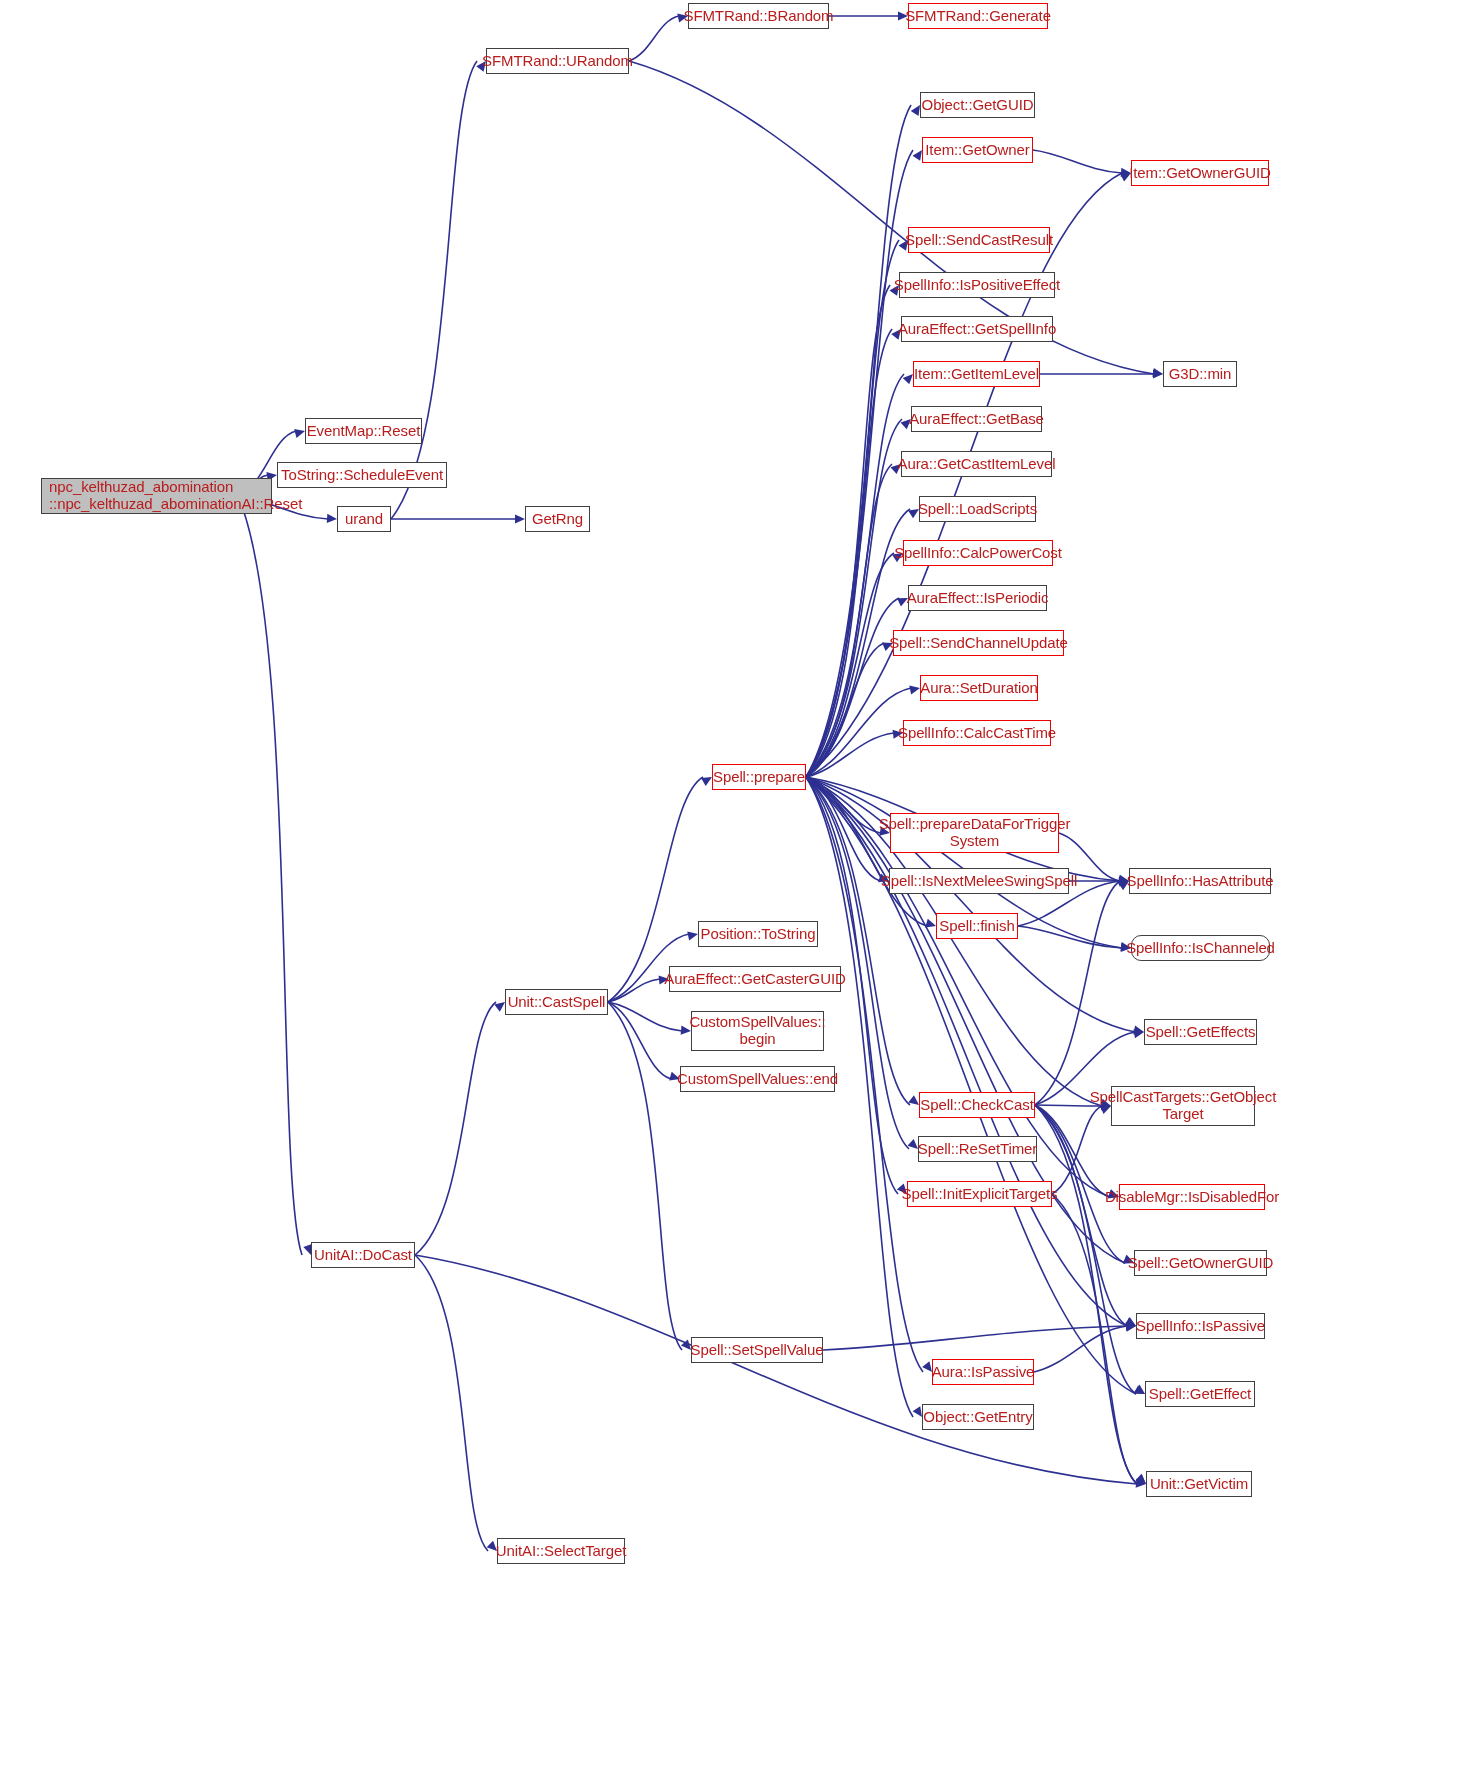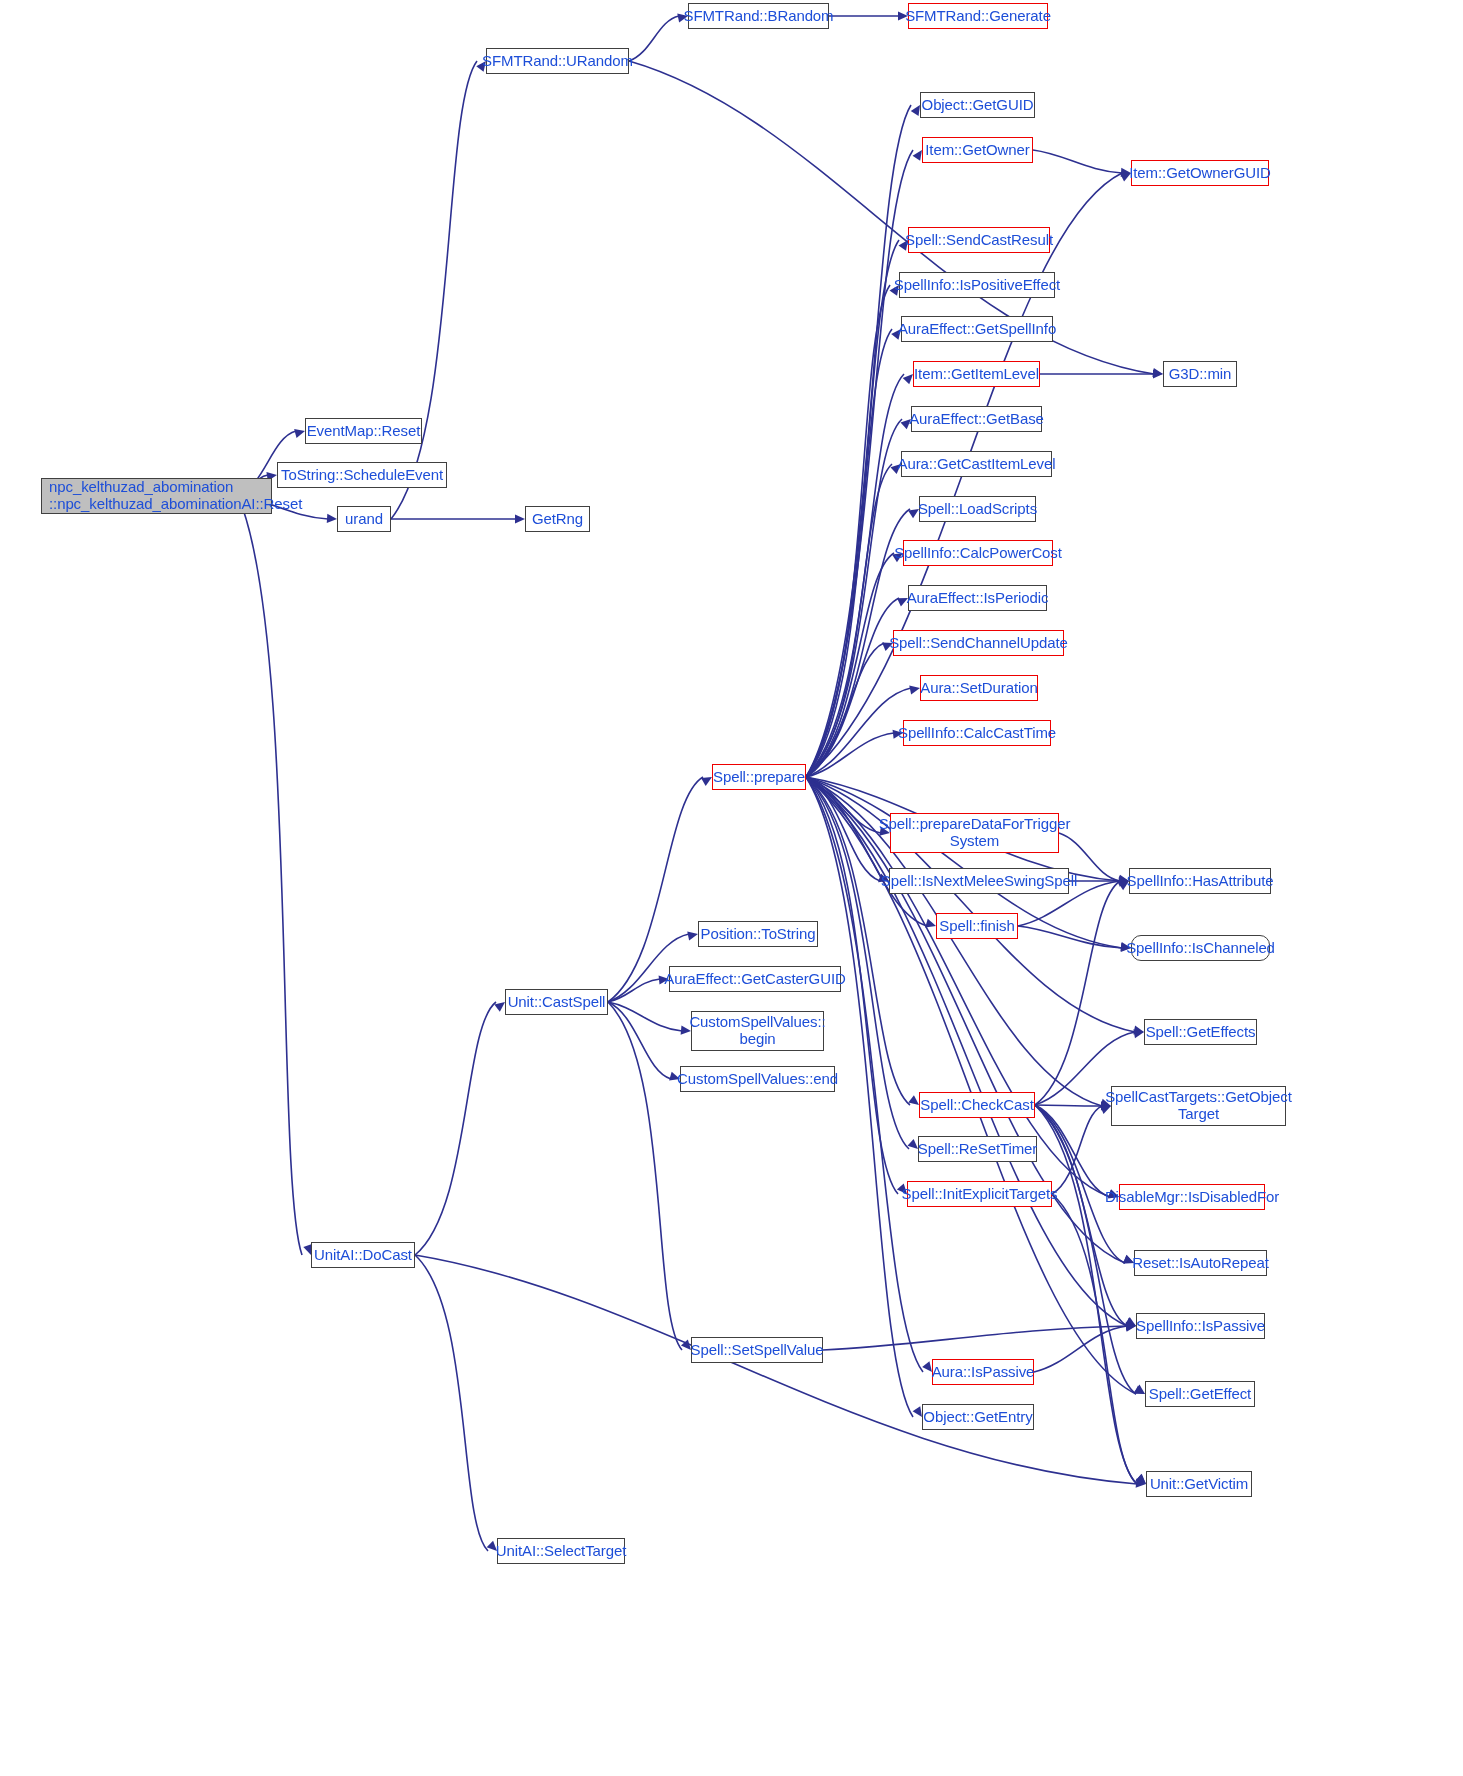--- a/index.html
+++ b/index.html
@@ -36,21 +36,21 @@
     position: absolute;
     box-sizing: border-box;
     background: #ffffff;
     border: 1.3px solid #404040;
     display: flex;
     align-items: center;
     justify-content: center;
     text-align: center;
     font-size: 15px;
     line-height: 1.12;
-    color: #1d4ed8;
+    color: #b91c1c;
     white-space: pre-line;
     padding: 0 4px;
     letter-spacing: -0.1px;
   }
   .node.red {
     border-color: #ee0000;
   }
   .node.root {
     background: #bfbfbf;
     border-color: #404040;
@@ -230,27 +230,27 @@
       <div class="node" style="left: 1129px; top: 868px; width: 142px; height: 26px;">SpellInfo::HasAttribute</div>
       <div class="node red" style="left: 936px; top: 913px; width: 82px; height: 26px;">Spell::finish</div>
       <div class="node" style="left: 1131px; top: 935px; width: 139px; height: 26px; border-radius: 10px;">SpellInfo::IsChanneled</div>
       <div class="node" style="left: 698px; top: 921px; width: 120px; height: 26px;">Position::ToString</div>
       <div class="node" style="left: 669px; top: 966px; width: 172px; height: 26px;">AuraEffect::GetCasterGUID</div>
       <div class="node" style="left: 505px; top: 989px; width: 103px; height: 26px;">Unit::CastSpell</div>
       <div class="node" style="left: 691px; top: 1011px; width: 133px; height: 40px;">CustomSpellValues::
 begin</div>
       <div class="node" style="left: 1144px; top: 1019px; width: 113px; height: 26px;">Spell::GetEffects</div>
       <div class="node" style="left: 680px; top: 1066px; width: 155px; height: 26px;">CustomSpellValues::end</div>
-      <div class="node" style="left: 1111px; top: 1086px; width: 175px; height: 40px;">SpellCastTargets::GetObject
+      <div class="node" style="left: 1111px; top: 1086px; width: 144px; height: 40px;">SpellCastTargets::GetObject
 Target</div>
       <div class="node red" style="left: 919px; top: 1092px; width: 116px; height: 26px;">Spell::CheckCast</div>
       <div class="node" style="left: 918px; top: 1136px; width: 119px; height: 26px;">Spell::ReSetTimer</div>
       <div class="node red" style="left: 1119px; top: 1184px; width: 146px; height: 26px;">DisableMgr::IsDisabledFor</div>
       <div class="node red" style="left: 907px; top: 1181px; width: 145px; height: 26px;">Spell::InitExplicitTargets</div>
-      <div class="node" style="left: 1134px; top: 1250px; width: 133px; height: 26px;">Reset::IsAutoRepeat</div>
+      <div class="node" style="left: 1134px; top: 1250px; width: 133px; height: 26px;">Spell::GetOwnerGUID</div>
       <div class="node" style="left: 311px; top: 1242px; width: 104px; height: 26px;">UnitAI::DoCast</div>
       <div class="node" style="left: 1136px; top: 1313px; width: 129px; height: 26px;">SpellInfo::IsPassive</div>
       <div class="node" style="left: 691px; top: 1337px; width: 132px; height: 26px;">Spell::SetSpellValue</div>
       <div class="node red" style="left: 932px; top: 1359px; width: 102px; height: 26px;">Aura::IsPassive</div>
       <div class="node" style="left: 1145px; top: 1381px; width: 110px; height: 26px;">Spell::GetEffect</div>
       <div class="node" style="left: 922px; top: 1404px; width: 112px; height: 26px;">Object::GetEntry</div>
       <div class="node" style="left: 1146px; top: 1471px; width: 106px; height: 26px;">Unit::GetVictim</div>
       <div class="node" style="left: 497px; top: 1538px; width: 128px; height: 26px;">UnitAI::SelectTarget</div>
       <div class="node" style="left: 305px; top: 418px; width: 117px; height: 26px;">EventMap::Reset</div>
       <div class="node" style="left: 277px; top: 462px; width: 170px; height: 26px;">ToString::ScheduleEvent</div>

